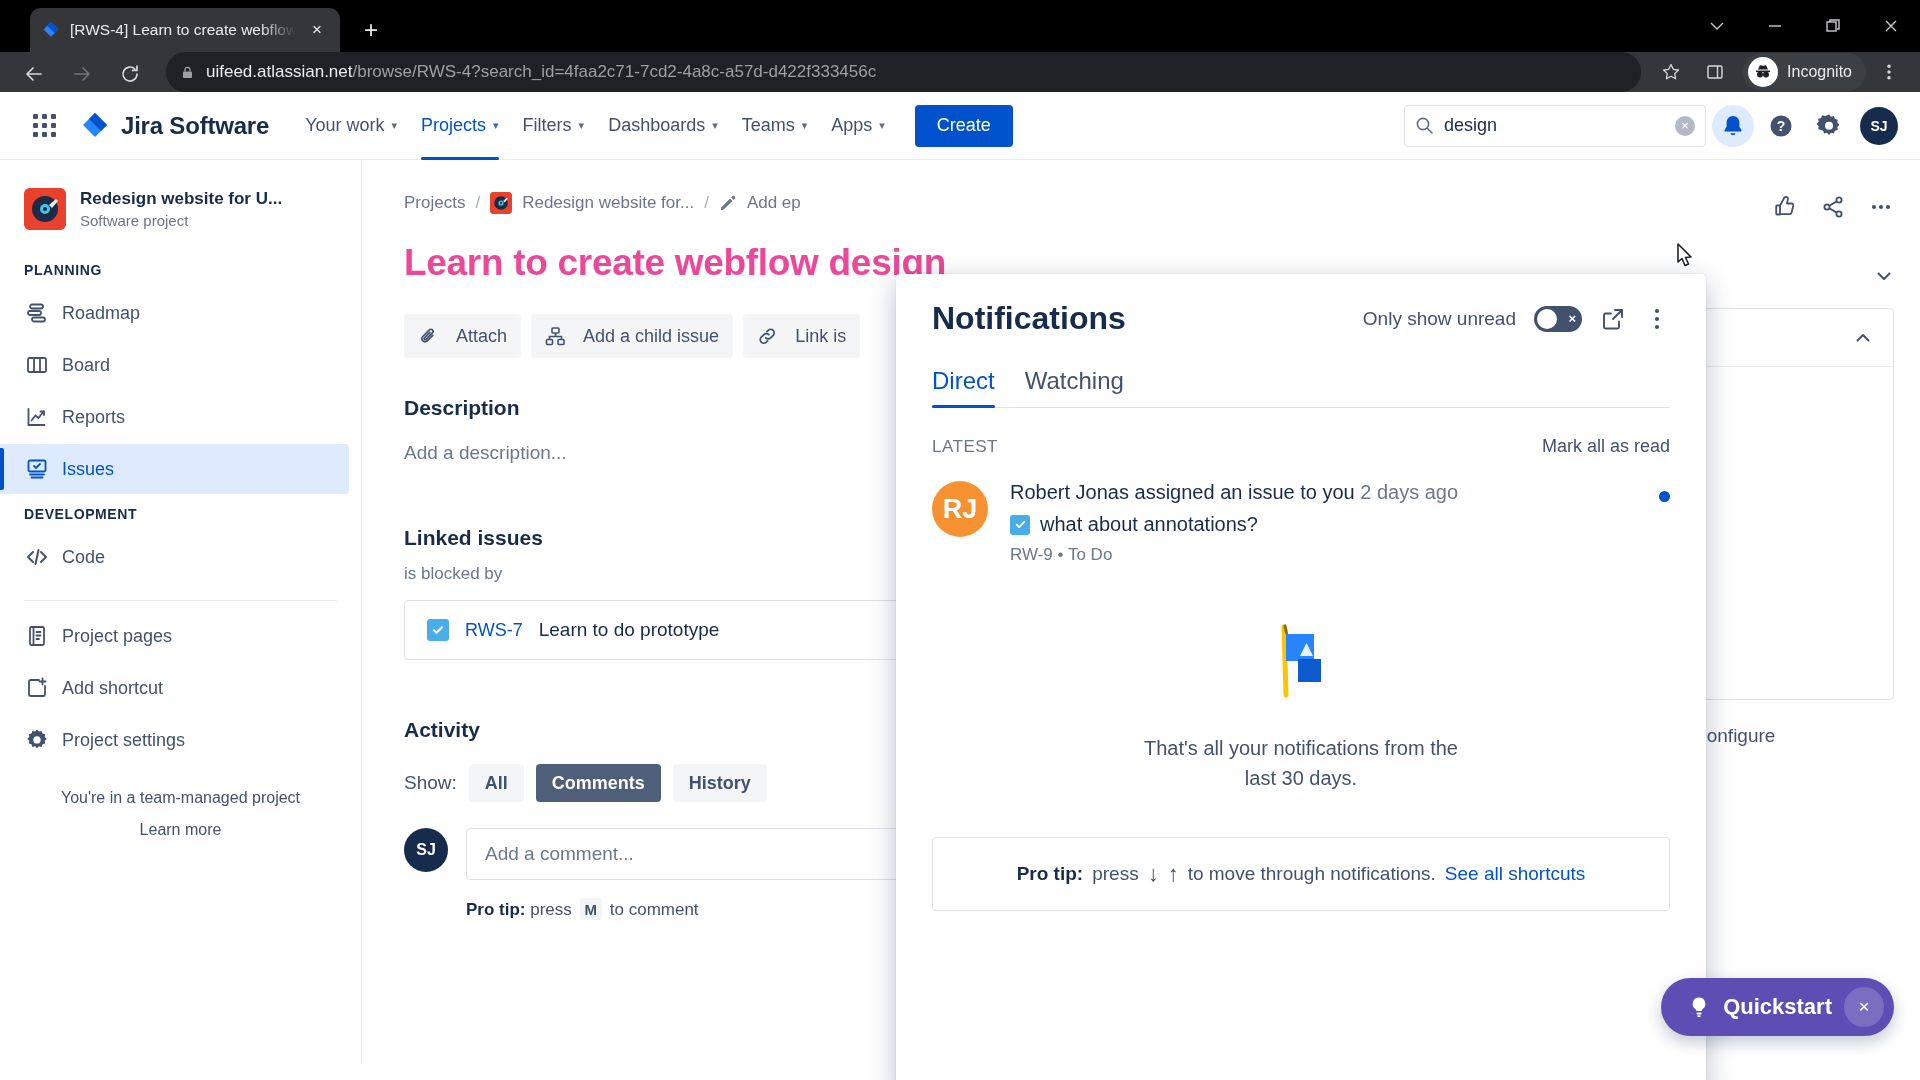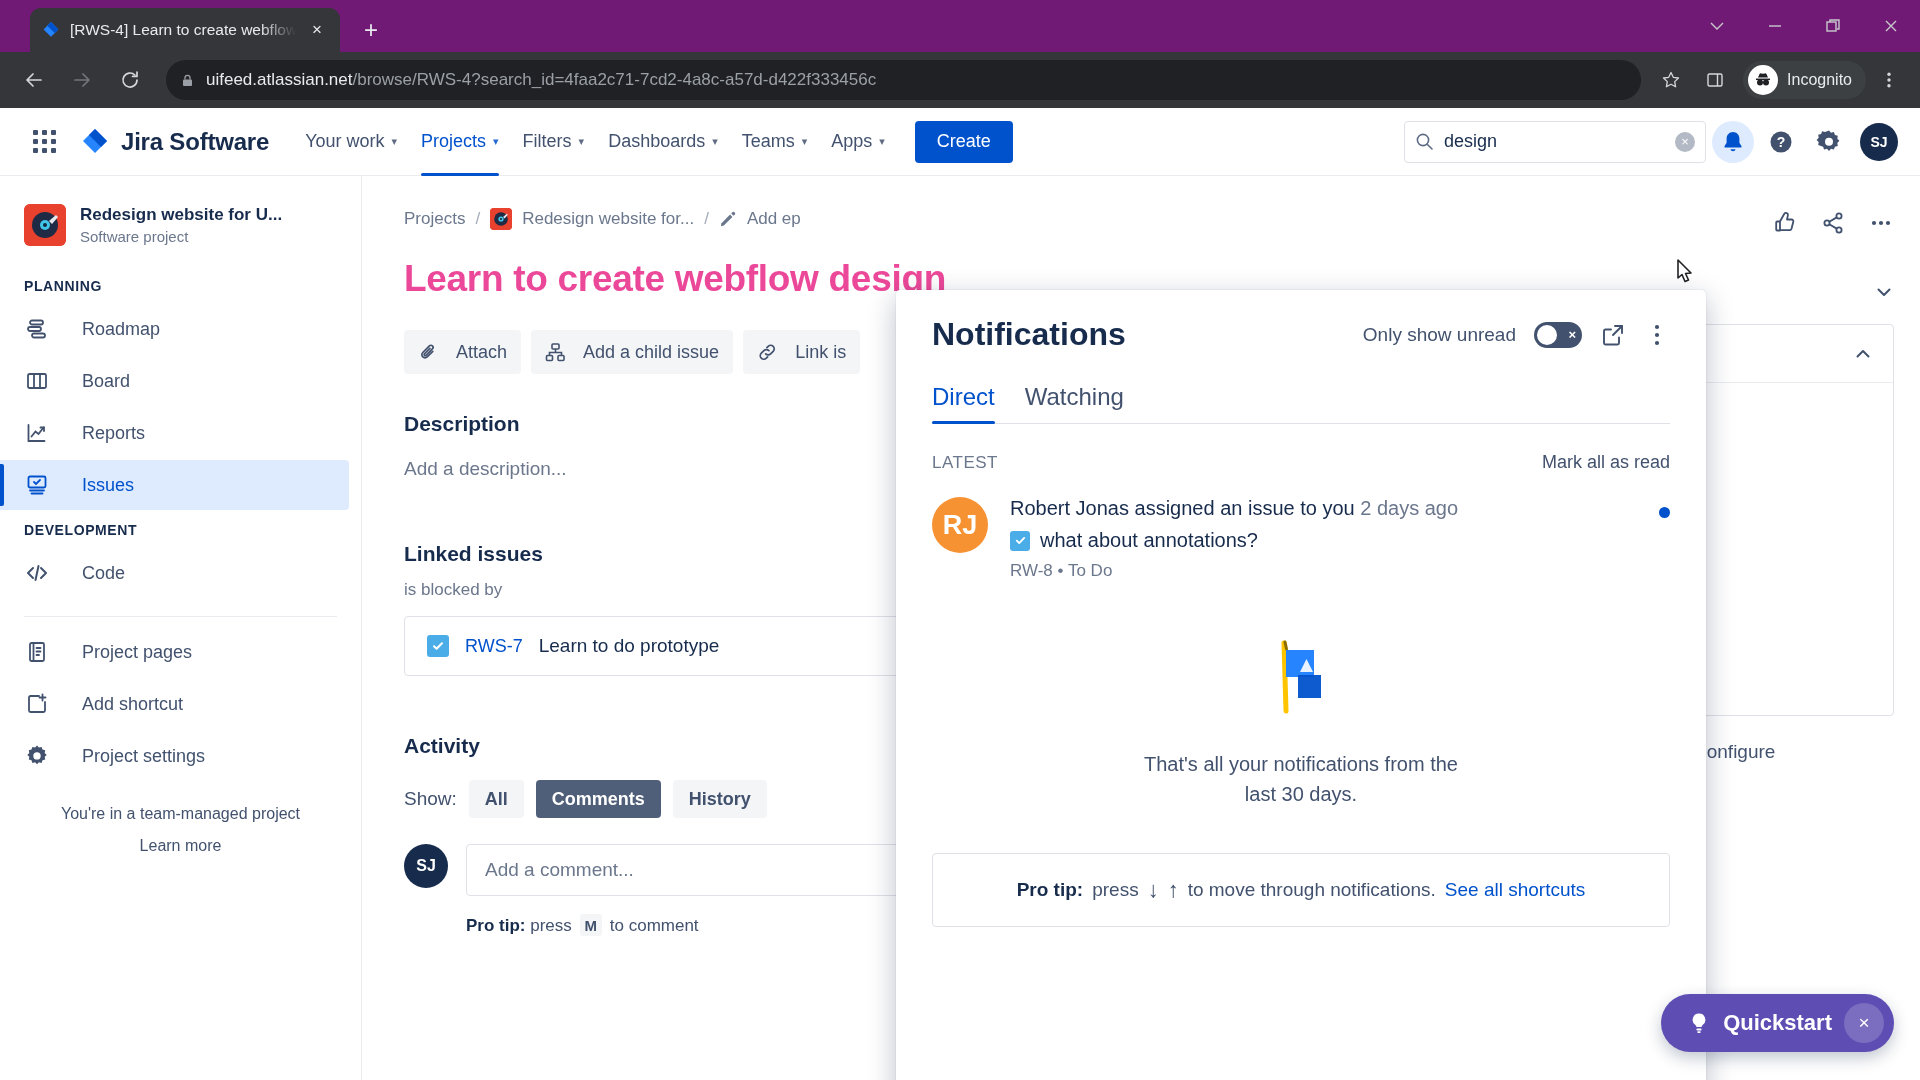--- a/index.html
+++ b/index.html
@@ -5,21 +5,21 @@
   * { box-sizing: border-box; margin: 0; padding: 0; }
   html, body {
     width: 1920px; height: 1080px;
     font-family: "Liberation Sans", sans-serif;
     overflow: hidden; background: #fff;
   }
 
   
   .browser { width: 1920px; height: 1080px; position: relative; }
   .tabstrip {
-    height: 52px; background: #701a75; display: flex; align-items: flex-end;
+    height: 52px; background: #000000; display: flex; align-items: flex-end;
     position: relative;
   }
   .tab {
     margin-left: 30px; height: 44px; width: 310px; background: #35363a;
     border-radius: 11px 11px 0 0; display: flex; align-items: center;
     padding: 0 12px; gap: 10px;
   }
   .tab-favicon { width: 18px; height: 18px; flex: 0 0 18px; position: relative; }
   .tab-title {
     flex: 1; color: #e8eaed; font-size: 15.5px; white-space: nowrap;
@@ -36,21 +36,21 @@
     color: #e8eaed; font-size: 24px; font-weight: 300;
     display: flex; align-items: center; justify-content: center;
   }
   .wincontrols {
     position: absolute; right: 0; top: 0; height: 52px;
     display: flex; align-items: center;
   }
   .wc { width: 58px; height: 52px; display:flex; align-items:center; justify-content:center; color:#c8cacd; }
 
   .urlbar {
-    height: 56px; background: #35363a; display: flex; align-items: center;
+    height: 40px; background: #35363a; display: flex; 
     padding: 0 12px; gap: 4px;
   }
   .nav-btn {
     width: 44px; height: 44px; border-radius: 50%; display: flex;
     align-items: center; justify-content: center; color: #d6d7da; flex: 0 0 44px;
   }
   .nav-btn.disabled { color: #72757a; }
   .omnibox {
     flex: 1; height: 40px; background: #202124; border-radius: 20px;
     display: flex; align-items: center; padding: 0 14px; gap: 11px;
@@ -132,21 +132,21 @@
     width: 42px; height: 42px; border-radius: 6px; background: #e8412e;
     flex: 0 0 42px; display:flex; align-items:center; justify-content:center; overflow:hidden;
   }
   .proj-name { font-size: 17px; color: #172b4d; font-weight: 600; line-height: 1.25; }
   .proj-type { font-size: 15px; color: #6b778c; margin-top: 3px; }
   .sec-label {
     font-size: 14px; font-weight: 700; color: #172b4d; letter-spacing: .6px;
     padding: 10px 24px 8px 24px;
   }
   .side-item {
-    display: flex; align-items: center; gap: 32px; height: 50px;
+    display: flex; align-items: center; gap: 12px; height: 50px;
     padding-left: 24px; margin: 2px 12px 2px 0; border-radius: 0 4px 4px 0;
     font-size: 18px; color: #42526e; position: relative;
   }
   .side-item.selected { background: #deebff; color: #0052cc; }
   .side-item.selected::before {
     content: ''; position: absolute; left: 0; top: 4px; bottom: 4px; width: 4px;
     background: #0052cc; border-radius: 0 2px 2px 0;
   }
   .side-icon { width: 26px; height: 26px; flex: 0 0 26px; display:flex; align-items:center; justify-content:center; }
   .side-divider { height: 1px; background: #ebecf0; margin: 18px 24px 10px 24px; }
@@ -792,21 +792,21 @@
           </div>
           <div class="np-line2">
             <span class="np-task-ic">
               <svg width="13" height="13" viewBox="0 0 14 14">
                   <path d="M3 7.2l2.6 2.6L11 4.2" stroke="#fff" stroke-width="2" fill="none" stroke-linecap="round" stroke-linejoin="round"></path>
                 </svg>
             </span>
             <span>what about annotations?</span>
           </div>
           <div class="np-line3">
-            <span>RW-8</span>
+            <span>RW-9</span>
             <span>•</span>
             <span>To Do</span>
           </div>
         </span>
         <span class="np-dot"></span>
       </div>
 
       <div class="np-empty">
         <span style="display:inline-block">
           <svg width="72" height="78" viewBox="0 0 72 78">

